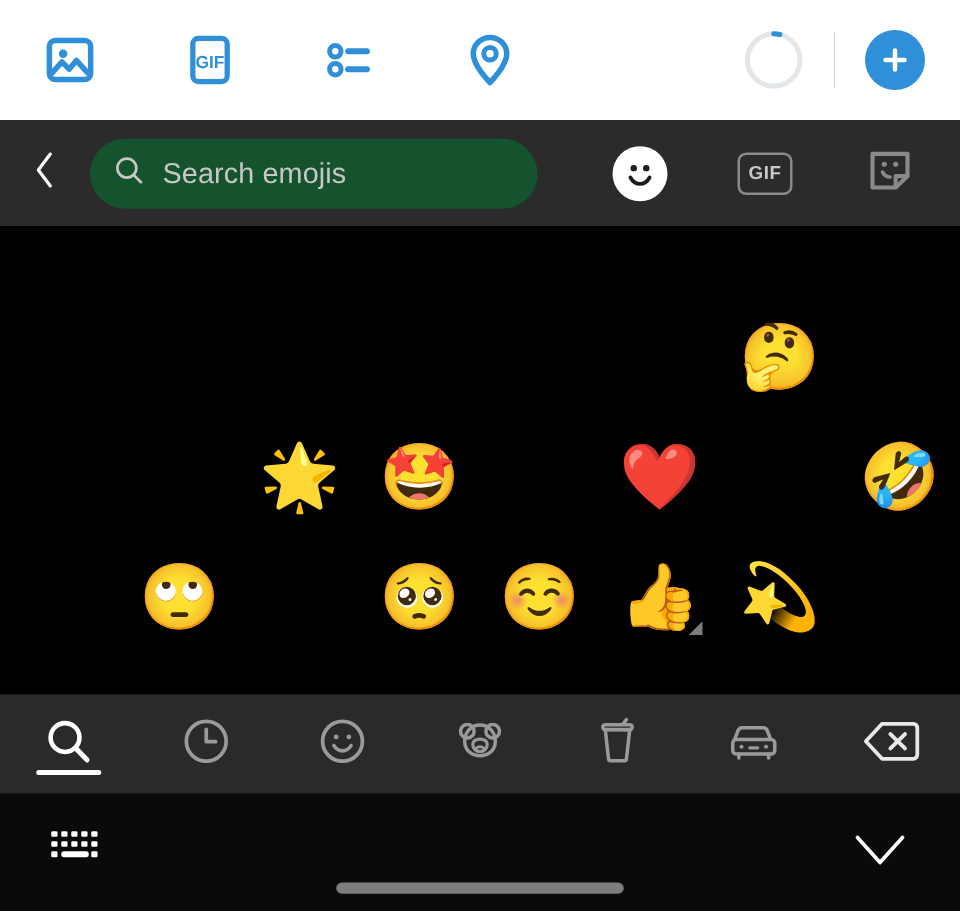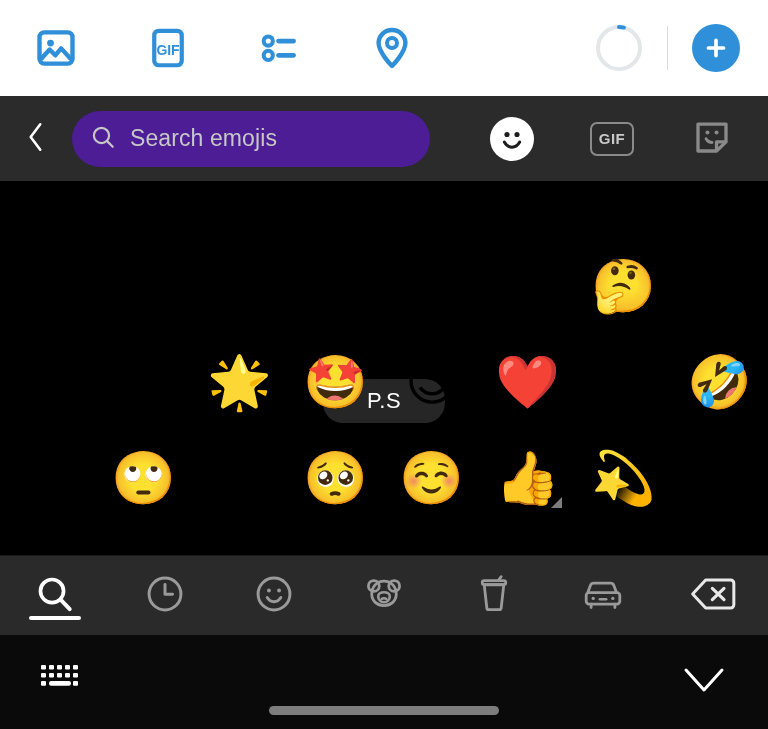--- a/index.html
+++ b/index.html
@@ -42,21 +42,21 @@
   .emoji-header {
     height:85px; flex:0 0 85px; background:#2b2b2b;
     display:flex; align-items:center; position:relative;
   }
   .back-btn {
     width:72px; height:85px; display:flex; align-items:center; justify-content:center;
     cursor:pointer;
   }
   .search-field {
     flex:0 0 auto; width:358px; height:56px;
-    background:#4c1d95; border-radius:28px;
+    background:#14532d; border-radius:28px;
     display:flex; align-items:center; padding:0 18px;
     cursor:text;
   }
   .search-ph {
     color:#c7c7c7; font-size:23px; margin-left:14px;
     letter-spacing:.1px; white-space:nowrap;
   }
   .header-tabs {
     position:absolute; right:6px; top:0; height:85px;
     display:flex; align-items:center;
@@ -253,21 +253,20 @@
             <circle cx="14.6" cy="9.4" r="1.15" fill="#8a8a8a"></circle>
             <path d="M8.6 13c.9 1.5 2.2 2.2 3.4 2.2" stroke="#8a8a8a" stroke-width="1.7" stroke-linecap="round"></path>
           </svg>
         </span>
       </div>
 
     </div>
   </div>
 
   <div class="emoji-panel">
-    <div class="ps-pill">P.S</div>
     <div class="emoji-grid">
         <div class="emoji-cell">😂</div>
         <div class="emoji-cell">😁</div>
         <div class="emoji-cell">😃</div>
         <div class="emoji-cell">😊</div>
         <div class="emoji-cell">😅</div>
         <div class="emoji-cell">🐱</div>
         <div class="emoji-cell">🤔</div>
         <div class="emoji-cell">😄</div>
         <div class="emoji-cell">😘</div>

